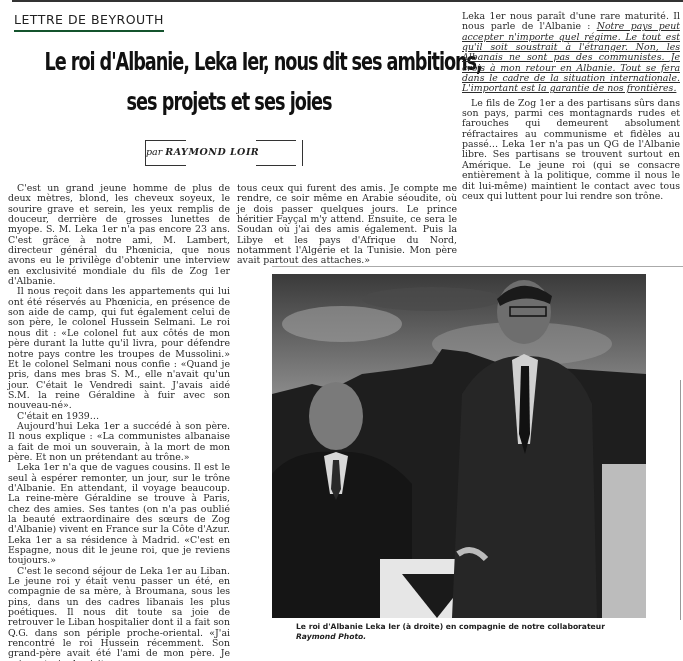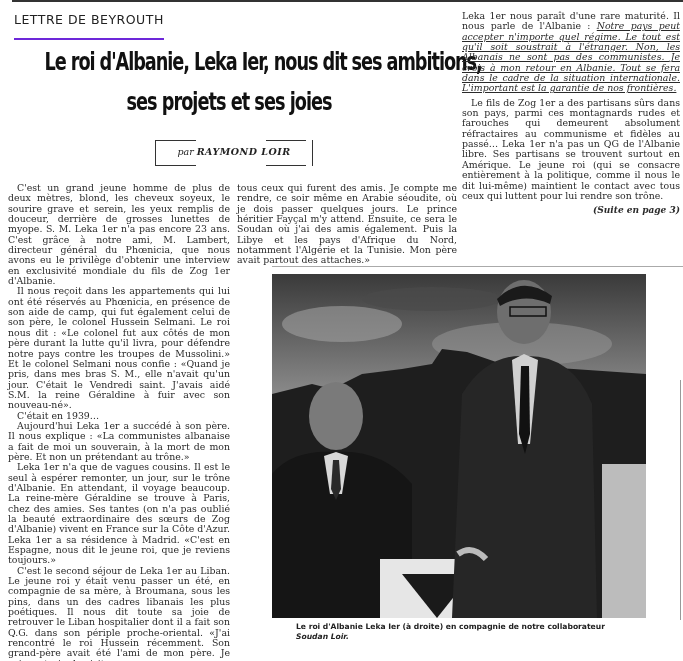--- a/index.html
+++ b/index.html
@@ -1,23 +1,23 @@
 <!DOCTYPE html>
 <html><head>
 <meta charset="utf-8">
 <style>
   * { box-sizing: border-box; margin: 0; padding: 0; }
   html, body { width: 683px; height: 661px; background: #ffffff; overflow: hidden; }
   body { position: relative; font-family: "DejaVu Serif", serif; color: #1c1c1c; }
   .top-rule { position: absolute; left: 12px; top: 0; width: 671px; height: 2px; background: #333; }
-  .rubric { position: absolute; left: 14px; top: 12px; font-family: "DejaVu Sans", sans-serif; font-size: 12.5px; letter-spacing: 0.5px; color: #222; padding-bottom: 11px; border-bottom: 2px solid #6d28d9; }
+  .rubric { position: absolute; left: 14px; top: 12px; font-family: "DejaVu Sans", sans-serif; font-size: 12.5px; letter-spacing: 0.5px; color: #222; padding-bottom: 3px; border-bottom: 2px solid #14532d; }
   .headline { position: absolute; left: 4px; top: 42px; width: 450px; text-align: center; font-family: "DejaVu Sans", sans-serif; font-stretch: condensed; font-weight: bold; color: #111; }
   .headline .l1 { display: block; font-size: 24px; letter-spacing: -1.3px; transform: scaleX(0.82); transform-origin: center; white-space: nowrap; line-height: 40px; }
   .headline .l2 { display: block; font-size: 24px; letter-spacing: -1.2px; transform: scaleX(0.82); transform-origin: center; white-space: nowrap; line-height: 40px; }
-  .byline { position: absolute; left: 155px; top: 140px; width: 158px; height: 26px; border-left: 1px solid #333; border-right: 1px solid #333; text-align: center; font-size: 9.5px; line-height: 24px; font-style: italic; color: #222; }
+  .byline { position: absolute; left: 145px; top: 140px; width: 158px; height: 26px; border-left: 1px solid #333; border-right: 1px solid #333; font-size: 9.5px; line-height: 24px; font-style: italic; color: #222; }
   .byline::before, .byline::after { content: ""; position: absolute; height: 1px; background: #333; }
   .byline::before { left: 0; top: 0; width: 40px; box-shadow: 110px 0 0 #333; }
   .byline::after { left: 0; bottom: 0; width: 40px; box-shadow: 110px 0 0 #333; }
   .byline .name { font-weight: bold; letter-spacing: 0.5px; }
   .col { position: absolute; font-size: 9.4px; line-height: 10.35px; text-align: justify; color: #2a2a2a; hyphens: auto; }
   .col p { text-indent: 9px; margin-bottom: 0; }
   .col1 { left: 8px; top: 183px; width: 222px; }
   .col2 { left: 237px; top: 183px; width: 220px; }
   .col3 { left: 462px; top: 11px; width: 218px; }
   .col3 p.first { text-indent: 0; }
@@ -57,21 +57,20 @@
   <p>C'est le second séjour de Leka 1er au Liban. Le jeune roi y était venu passer un été, en compagnie de sa mère, à Broumana, sous les pins, dans un des cadres libanais les plus poétiques. Il nous dit toute sa joie de retrouver le Liban hospitalier dont il a fait son Q.G. dans son périple proche-oriental. «J'ai rencontré le roi Hussein récemment. Son grand-père avait été l'ami de mon père. Je suis en train de visiter</p>
 </div>
 
 <div class="col col2">
   <p style="text-indent:0">tous ceux qui furent des amis. Je compte me rendre, ce soir même en Arabie séoudite, où je dois passer quelques jours. Le prince héritier Fayçal m'y attend. Ensuite, ce sera le Soudan où j'ai des amis également. Puis la Libye et les pays d'Afrique du Nord, notamment l'Algérie et la Tunisie. Mon père avait partout des attaches.»</p>
 </div>
 
 <div class="col col3">
   <p class="first"><span>Leka 1er nous paraît d'une rare maturité. Il nous parle de l'Albanie :</span> <i>Notre pays peut accepter n'importe quel régime. Le tout est qu'il soit soustrait à l'étranger. Non, les Albanais ne sont pas des communistes. Je crois à mon retour en Albanie. Tout se fera dans le cadre de la situation internationale. L'important est la garantie de nos frontières.</i></p>
   <p style="margin-top:4px">Le fils de Zog 1er a des partisans sûrs dans son pays, parmi ces montagnards rudes et farouches qui demeurent absolument réfractaires au communisme et fidèles au passé… Leka 1er n'a pas un QG de l'Albanie libre. Ses partisans se trouvent surtout en Amérique. Le jeune roi (qui se consacre entièrement à la politique, comme il nous le dit lui-même) maintient le contact avec tous ceux qui luttent pour lui rendre son trône.</p>
-  <span class="suite">(Suite en page 3)</span>
 </div>
 
 <div class="divider"></div>
 
 <div class="photo">
   <svg width="374" height="344" viewBox="0 0 374 344">
     <defs>
       <linearGradient id="sky" x1="0" y1="0" x2="0" y2="1">
         <stop offset="0" stop-color="#3a3a3a"></stop>
         <stop offset="0.35" stop-color="#8a8a8a"></stop>
@@ -99,17 +98,17 @@
     <path d="M180 344 L190 120 Q215 80 252 82 Q300 80 320 130 L325 344 Z" fill="#262626"></path>
     <path d="M240 86 L252 80 L266 86 L258 170 L246 170 Z" fill="#d0d0d0"></path>
     <path d="M249 92 L257 92 L258 160 L253 180 L247 160 Z" fill="#111"></path>
     <path d="M186 280 Q200 270 214 285" stroke="#bbb" stroke-width="6" fill="none"></path>
     <rect x="330" y="190" width="44" height="154" fill="#d8d8d8" opacity="0.85"></rect>
   </svg>
 </div>
 
 <div class="caption">
   <span class="main">Le roi d'Albanie Leka Ier (à droite) en compagnie de notre collaborateur</span><br>
-  <span class="main" style="font-style:italic">Soudan Loir.</span>
+  <span class="main" style="font-style:italic">Raymond Photo.</span>
   <span class="credit">(Photo Issa Frères, Beyrouth)</span>
 </div>
 
 <div class="vrule"></div>
 
 </body></html>

